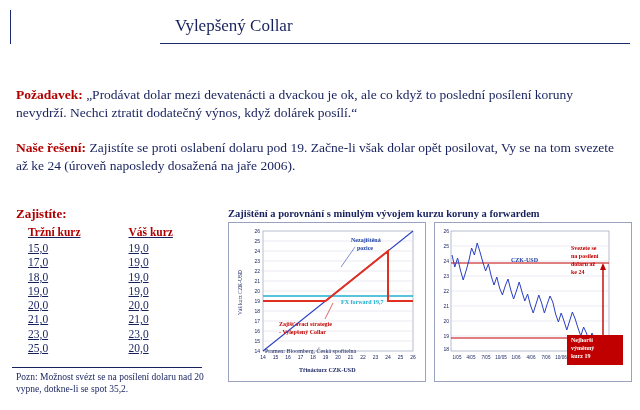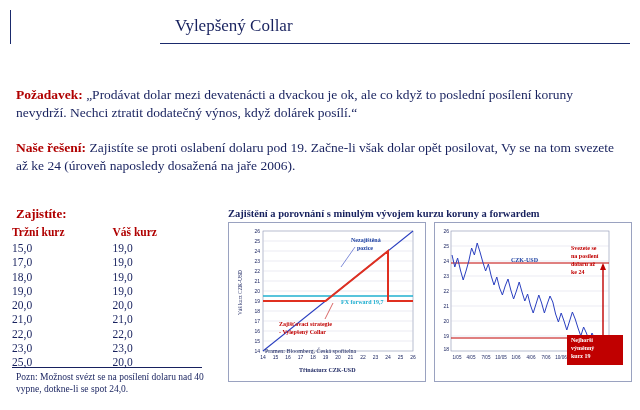--- a/index.html
+++ b/index.html
@@ -57,24 +57,25 @@
   
   .examples-head {
     position: absolute;
     left: 16px; top: 206px;
     font-size: 13px;
     font-weight: bold;
     color: #b00000;
   }
   .tbl {
     position: absolute;
-    left: 12px; top: 226px;
+    left: 28px; top: 226px;
     font-size: 11.5px;
     color: #17215e;
     border-collapse: collapse;
+    text-decoration: underline;
   }
   .tbl th {
     font-weight: bold;
     color: #b00000;
     text-align: left;
     padding: 0 0 3px 0;
     font-size: 11.5px;
   }
   .tbl th.c2, .tbl td.c2 { padding-left: 48px; }
   .tbl td {
@@ -187,36 +188,32 @@
         </tr>
       <tr>
           <td class="c1">20,0</td>
           <td class="c2">20,0</td>
         </tr>
       <tr>
           <td class="c1">21,0</td>
           <td class="c2">21,0</td>
         </tr>
       <tr>
-          <td class="c1">22,0</td>
-          <td class="c2">22,0</td>
-        </tr>
-      <tr>
           <td class="c1">23,0</td>
           <td class="c2">23,0</td>
         </tr>
       <tr>
           <td class="c1">25,0</td>
           <td class="c2">20,0</td>
         </tr>
     </tbody>
   </table>
 
   <div class="note-rule"></div>
-  <div class="note">Pozn: Možnost svézt se na posílení dolaru nad 40 vypne, dotkne-li se spot 24,0.</div>
+  <div class="note">Pozn: Možnost svézt se na posílení dolaru nad 20 vypne, dotkne-li se spot 35,2.</div>
 
   <div class="chart-title">Zajištění a porovnání s minulým vývojem kurzu koruny a forwardem</div>
 
   <div class="chart-area">
 
     <div class="panel" id="panel-left">
       <svg width="196" height="158" viewBox="0 0 196 158">
 
         <rect x="34" y="8" width="150" height="120" fill="#ffffff" stroke="#8890b0" stroke-width="0.6"></rect>
 

